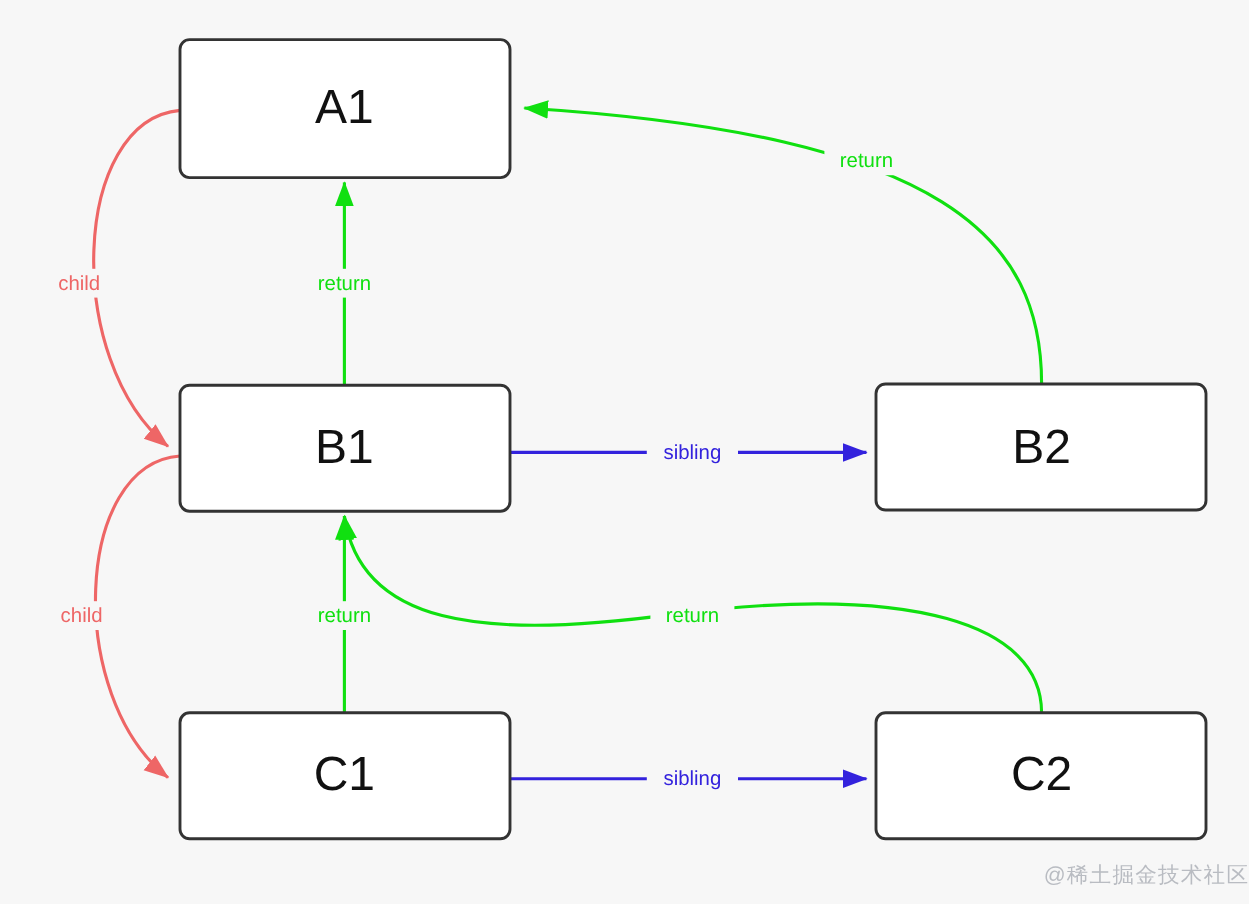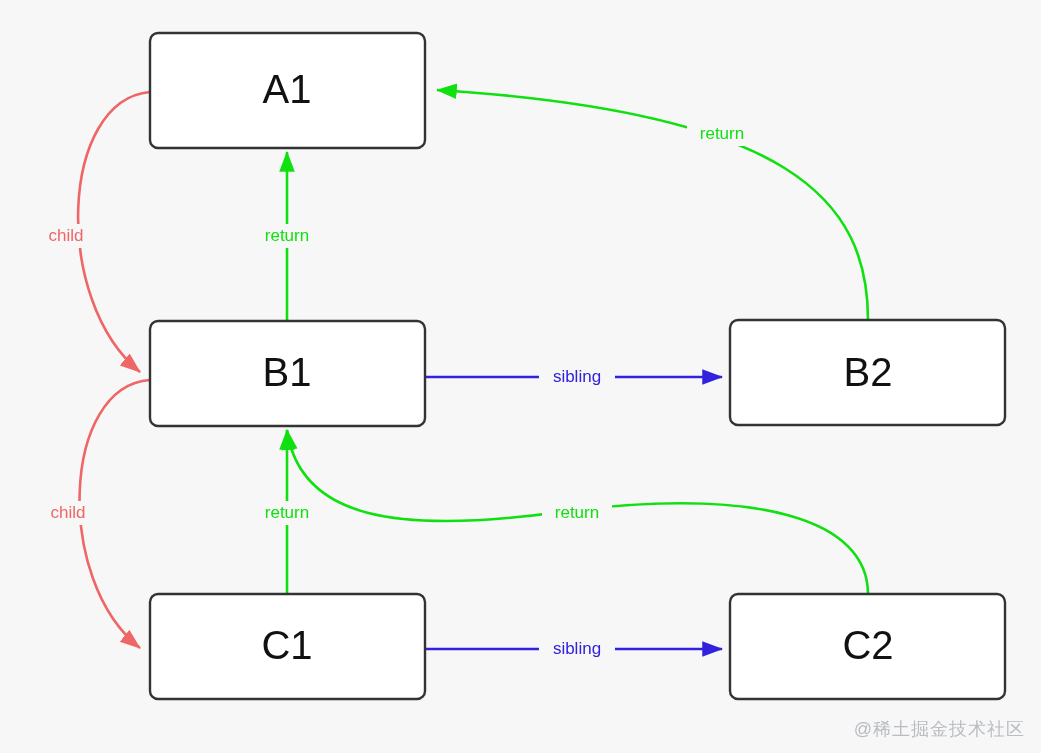--- a/index.html
+++ b/index.html
@@ -57,21 +57,21 @@
     dominant-baseline: middle;
   }
   .edge-label-bg {
     fill: #f7f7f7;
   }
   .label-child { fill: #ee6666; }
   .label-return { fill: #10e010; }
   .label-sibling { fill: #3322dd; }
   .watermark {
     position: absolute;
-    right: 16px;
+    right: 0;
     bottom: 12px;
     font-family: "Liberation Sans", "DejaVu Sans", sans-serif;
     font-size: 18px;
     color: #b9bcc2;
     letter-spacing: 1px;
     user-select: none;
   }
 </style>
 </head>
 <body>

